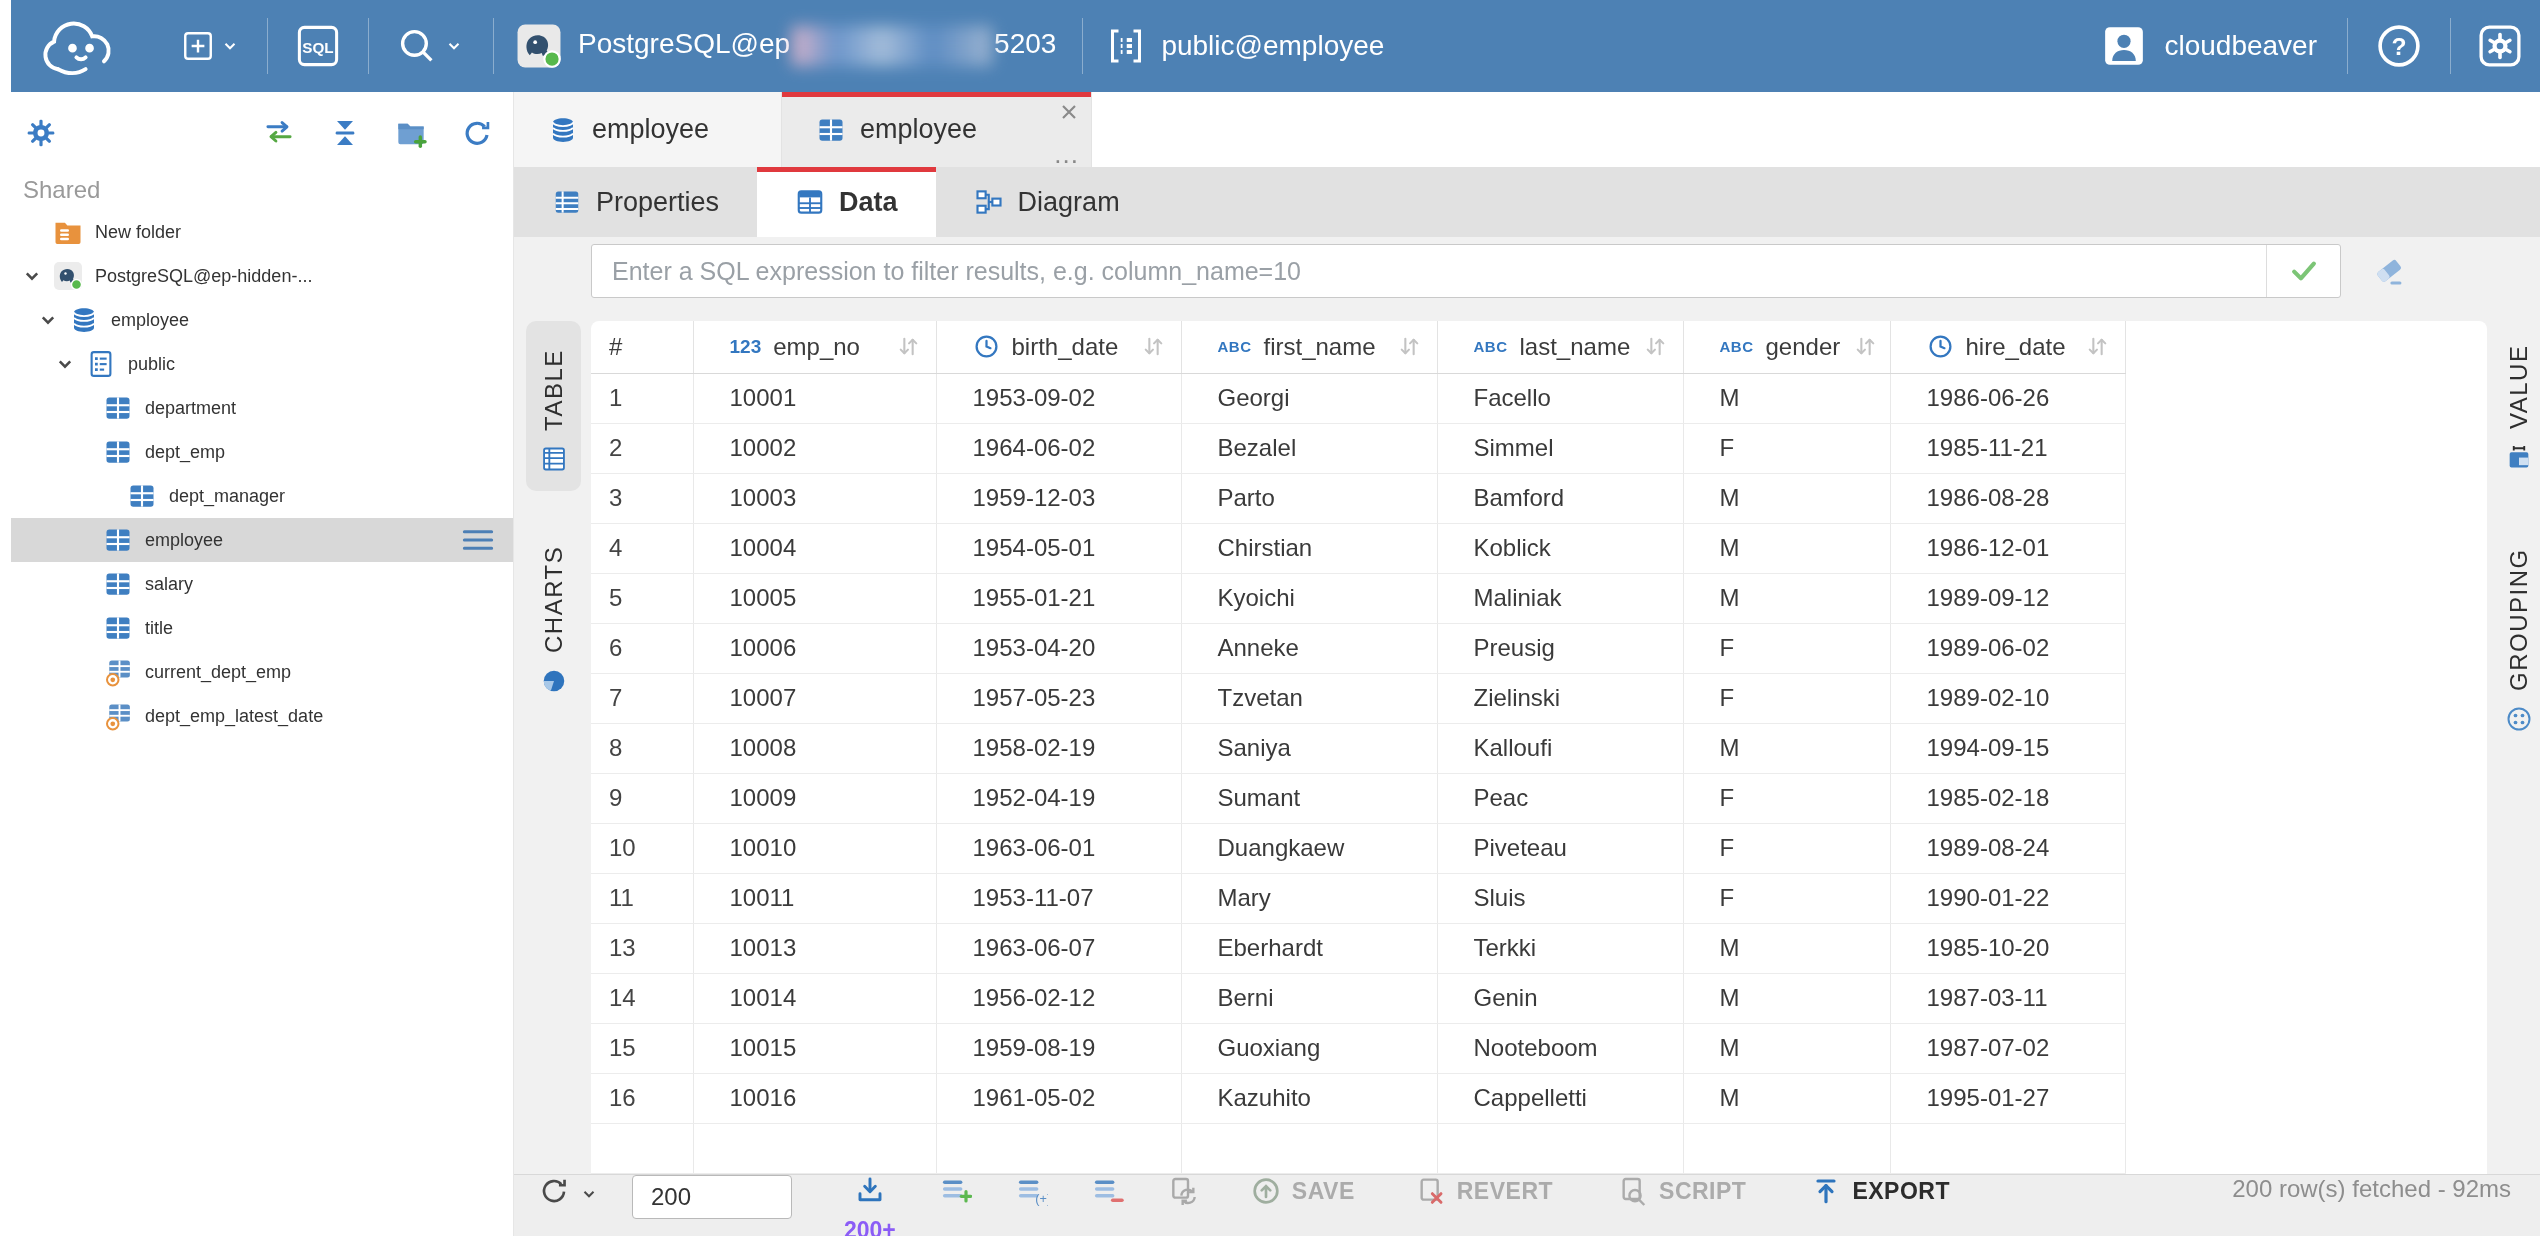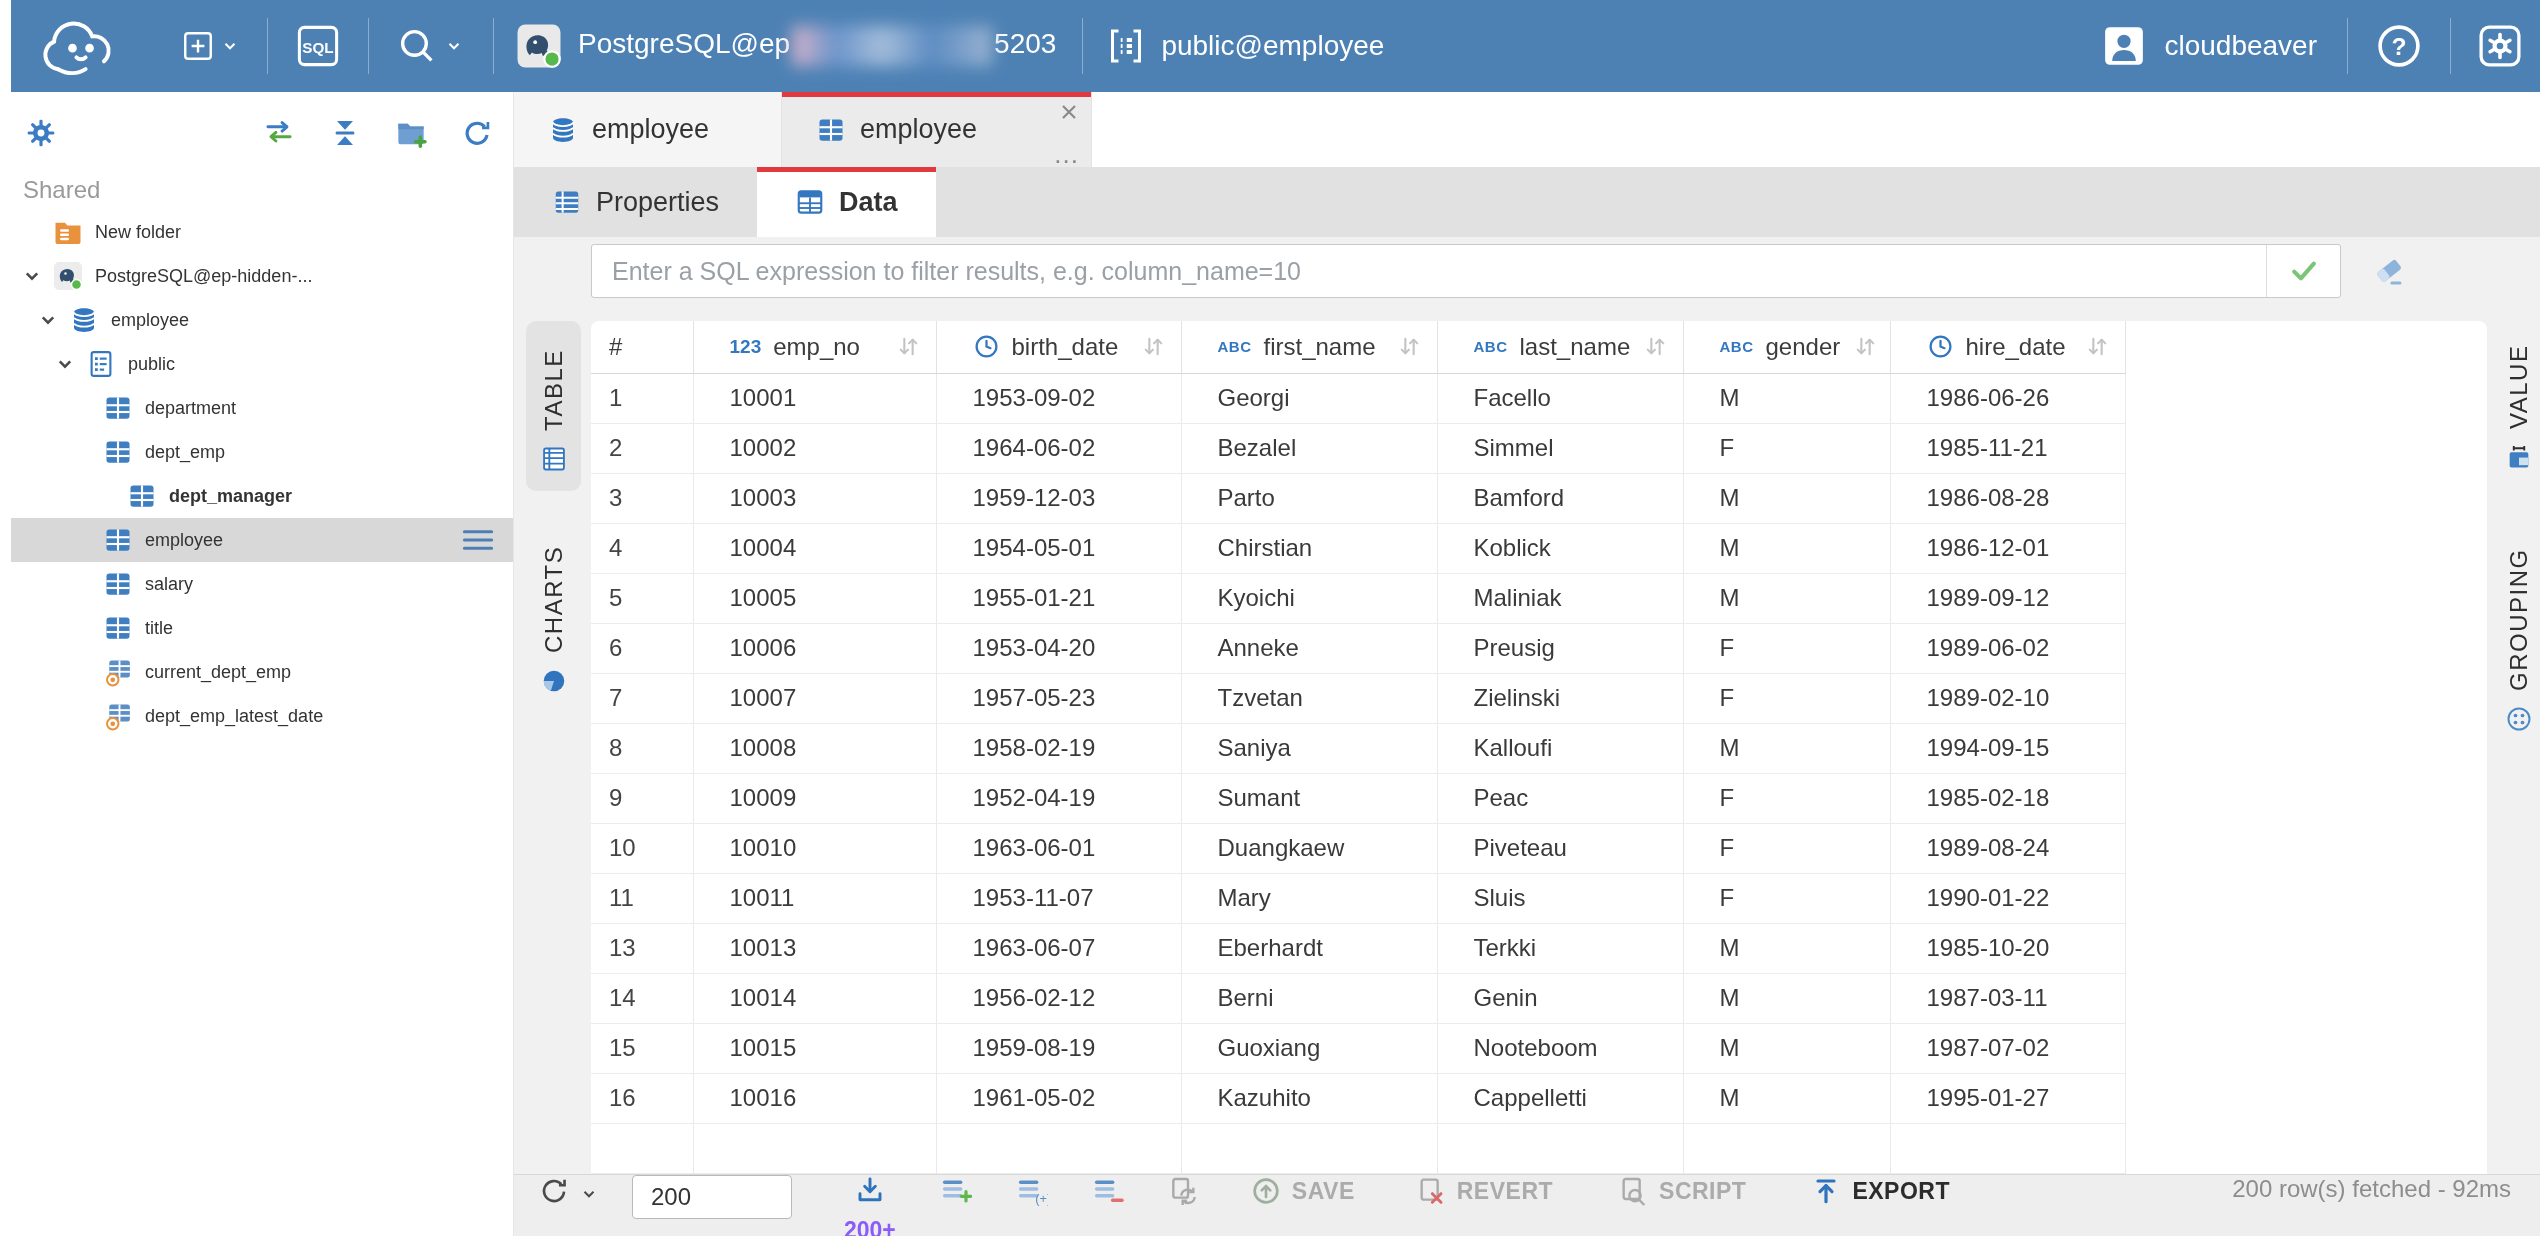--- a/index.html
+++ b/index.html
@@ -370,21 +370,21 @@
             <span class="tr-icon"><svg viewBox="0 0 24 24">
                 <rect x="2.8" y="3.5" width="18.4" height="17" rx="2.2" fill="#3f7fc1"></rect>
                 <g stroke="#fff" stroke-width="1.7">
                   <path d="M2.8 9.8 h18.4"></path>
                   <path d="M12 3.5 v17"></path>
                   <path d="M2.8 15.2 h18.4"></path>
                 </g>
               </svg></span>
             <span class="tr-label">dept_emp</span>
           </div>
-          <div class="tree-row" style="padding-left: 116px; font-weight: bold;">
+          <div class="tree-row" style="padding-left: 116px;">
             <span class="tr-icon"><svg viewBox="0 0 24 24">
                 <rect x="2.8" y="3.5" width="18.4" height="17" rx="2.2" fill="#3f7fc1"></rect>
                 <g stroke="#fff" stroke-width="1.7">
                   <path d="M2.8 9.8 h18.4"></path>
                   <path d="M12 3.5 v17"></path>
                   <path d="M2.8 15.2 h18.4"></path>
                 </g>
               </svg></span>
             <span class="tr-label">dept_manager</span>
           </div>
@@ -497,20 +497,30 @@
             <span class="subtab-icon"><svg viewBox="0 0 24 24" fill="none">
                 <rect x="3" y="3.5" width="18" height="17" rx="2" fill="#fff" stroke="#3377c0" stroke-width="1.7"></rect>
                 <path d="M3.5 4 h17 v4.3 h-17 z" fill="#3377c0"></path>
                 <g stroke="#3377c0" stroke-width="1.5">
                   <path d="M3 13 h18"></path>
                   <path d="M3 16.8 h18"></path>
                   <path d="M12 8.3 v12.2"></path>
                 </g>
               </svg></span>
             <span class="subtab-label">Data</span>
+          </div>
+          <div class="subtab">
+            <span class="subtab-icon"><svg viewBox="0 0 24 24" fill="none" stroke="#3377c0" stroke-width="1.7">
+                <rect x="2.8" y="3.5" width="6.5" height="5.5" fill="#fff"></rect>
+                <rect x="2.8" y="15" width="6.5" height="5.5" fill="#fff"></rect>
+                <rect x="14.7" y="9.3" width="6.5" height="5.5" fill="#fff"></rect>
+                <path d="M9.3 6.2 h2.5 v11.5 h-2.5"></path>
+                <path d="M11.8 12 h2.9"></path>
+              </svg></span>
+            <span class="subtab-label">Diagram</span>
           </div>
         </div>
 
       <div class="filterbar">
         <div class="filter-input">
           <input value="" placeholder="Enter a SQL expression to filter results, e.g. column_name=10" style="">
           <span class="filter-apply">
             <svg viewBox="0 0 26 26" fill="none" stroke="#7cc576" stroke-width="3.4" stroke-linecap="round" stroke-linejoin="round">
                 <path d="M5 13.5 L10.5 19 L21 7"></path>
               </svg>

